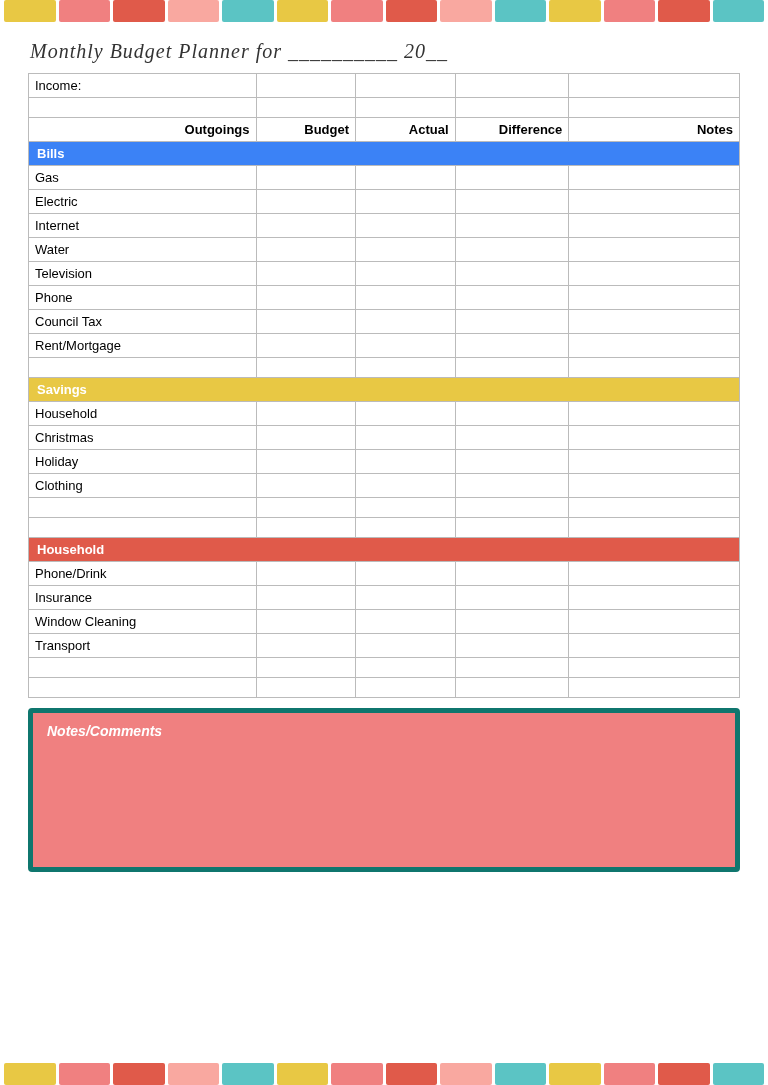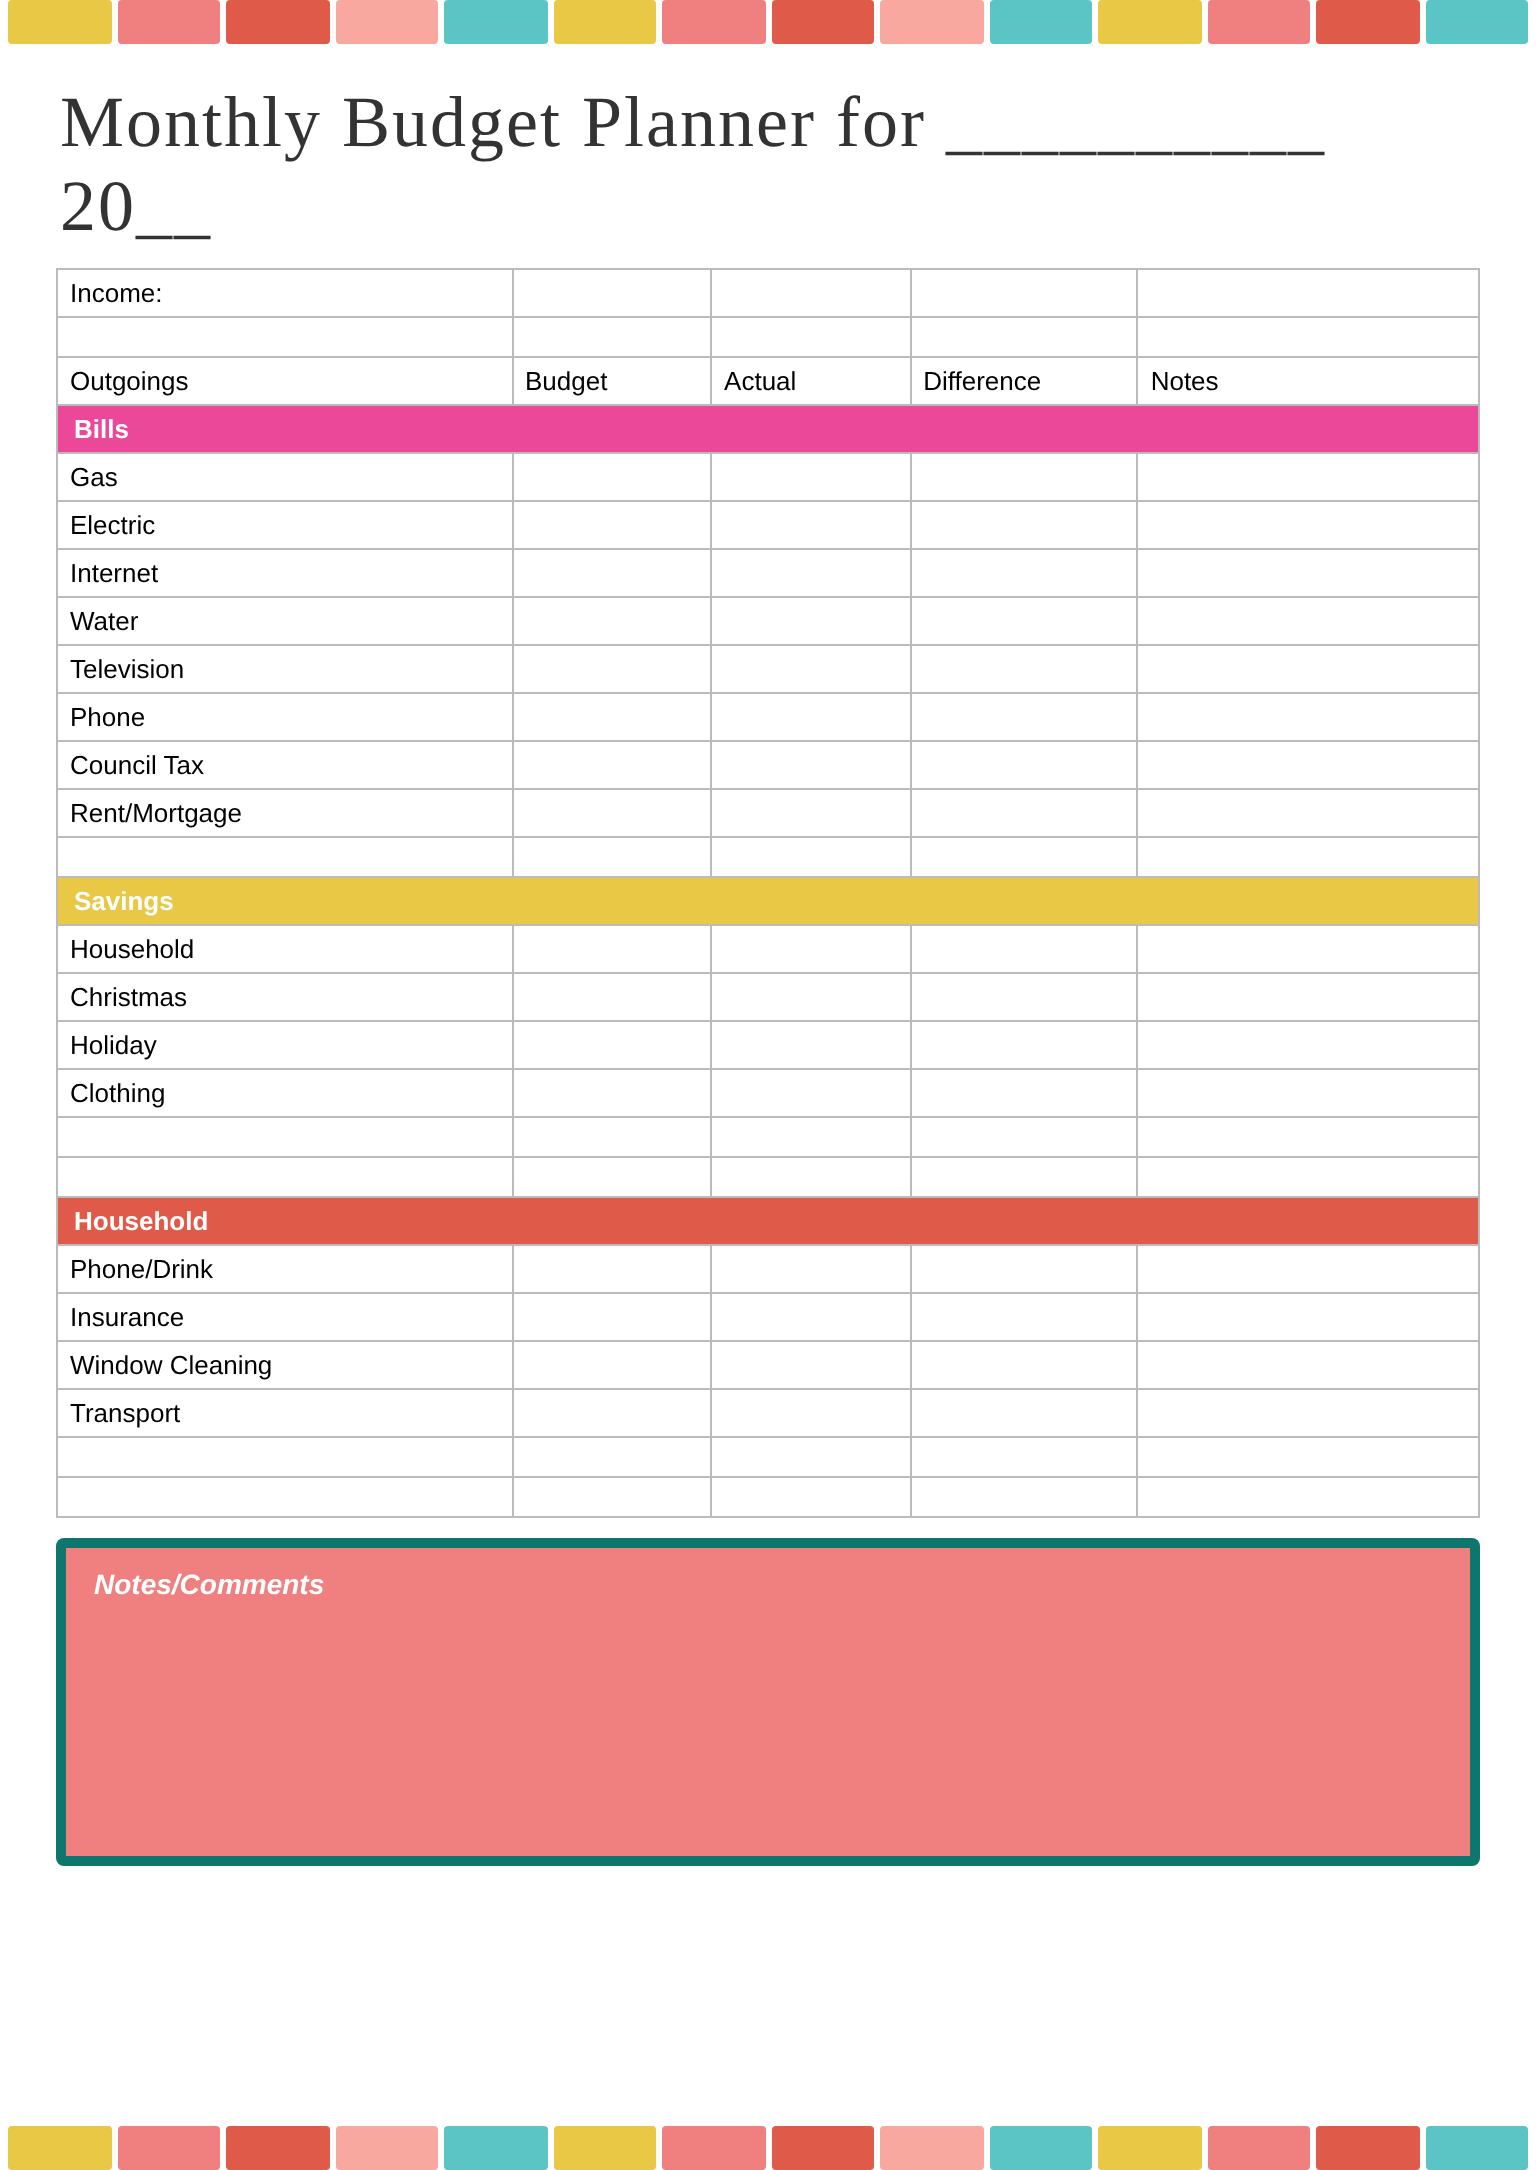--- a/index.html
+++ b/index.html
@@ -22,24 +22,25 @@
     }
     .deco-bar .seg {
       height: 100%;
       border-radius: 2px;
       flex: 1;
     }
 
     
     .title-area {
       padding: 18px 30px 10px 30px;
-      font-size: 36px;
+      font-size: 20px;
       font-family: 'Segoe Script', 'Brush Script MT', cursive;
       color: #333;
       letter-spacing: 1px;
+      font-style: italic;
     }
 
     
     .main-container {
       padding: 0 28px 10px 28px;
     }
 
     
     .budget-table {
       width: 100%;
@@ -52,36 +53,37 @@
       font-size: 13px;
       height: 24px;
     }
     .budget-table .col-label { width: 32%; }
     .budget-table .col-budget { width: 14%; }
     .budget-table .col-actual { width: 14%; }
     .budget-table .col-diff { width: 16%; }
     .budget-table .col-notes { width: 24%; }
 
     .header-row td {
-      font-weight: normal;
-      font-size: 13px;
-      background: #fff;
+      font-weight: bold;
+      font-size: 13px;
+      background: #fff;
+      text-align: right;
     }
     .income-row td {
       font-size: 13px;
       background: #fff;
       margin-top: 28px;
     }
     .section-header td {
       color: #fff;
       font-weight: bold;
       font-size: 13px;
       padding: 4px 8px;
     }
-    .bills-header td { background: #ec4899; }
+    .bills-header td { background: #3b82f6; }
     .savings-header td { background: #e8c844; color: #fff; }
     .household-header td { background: #e05a4a; }
 
     .data-row td {
       background: #fff;
       font-size: 13px;
     }
     .empty-row td {
       background: #fff;
       height: 20px;

